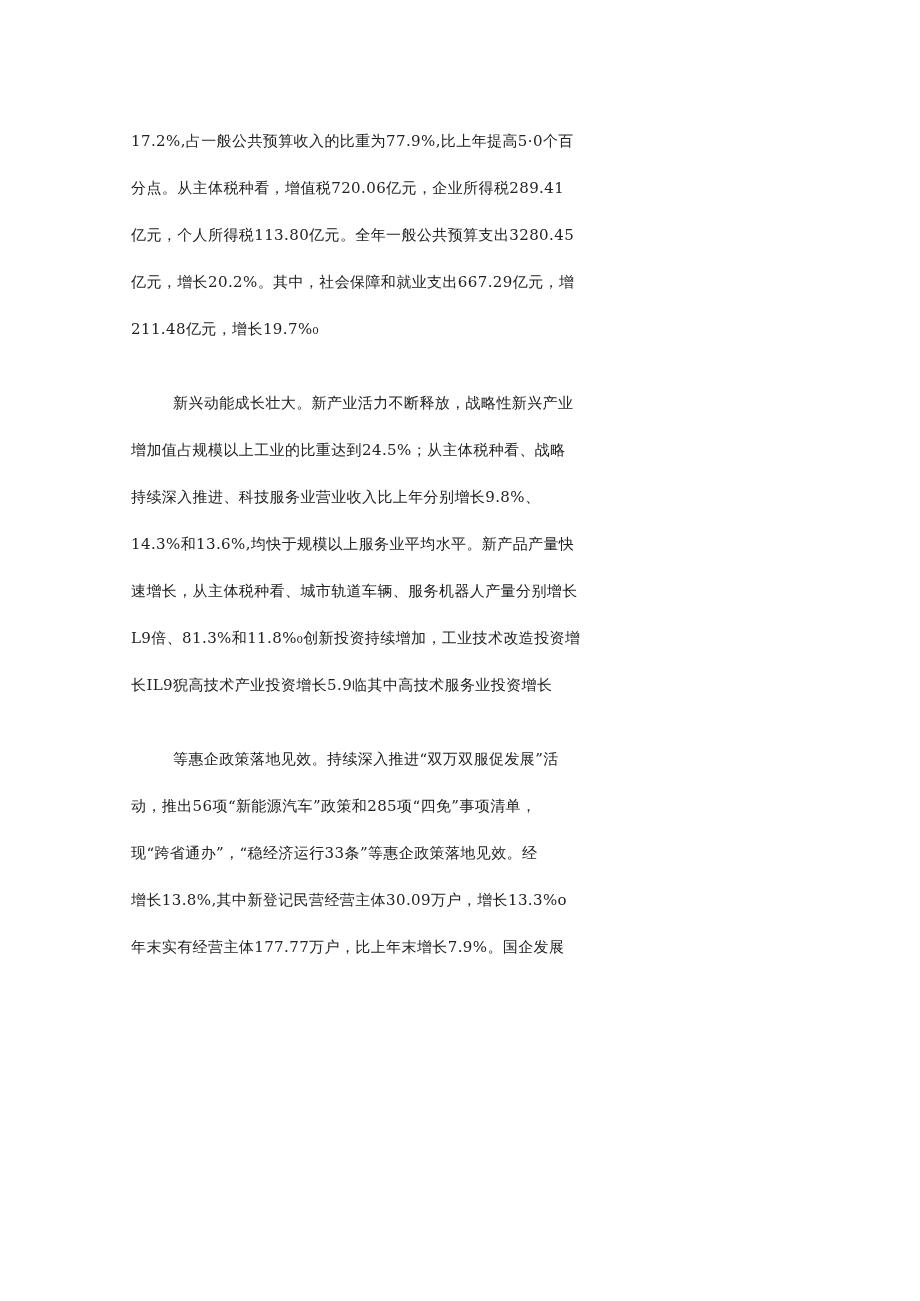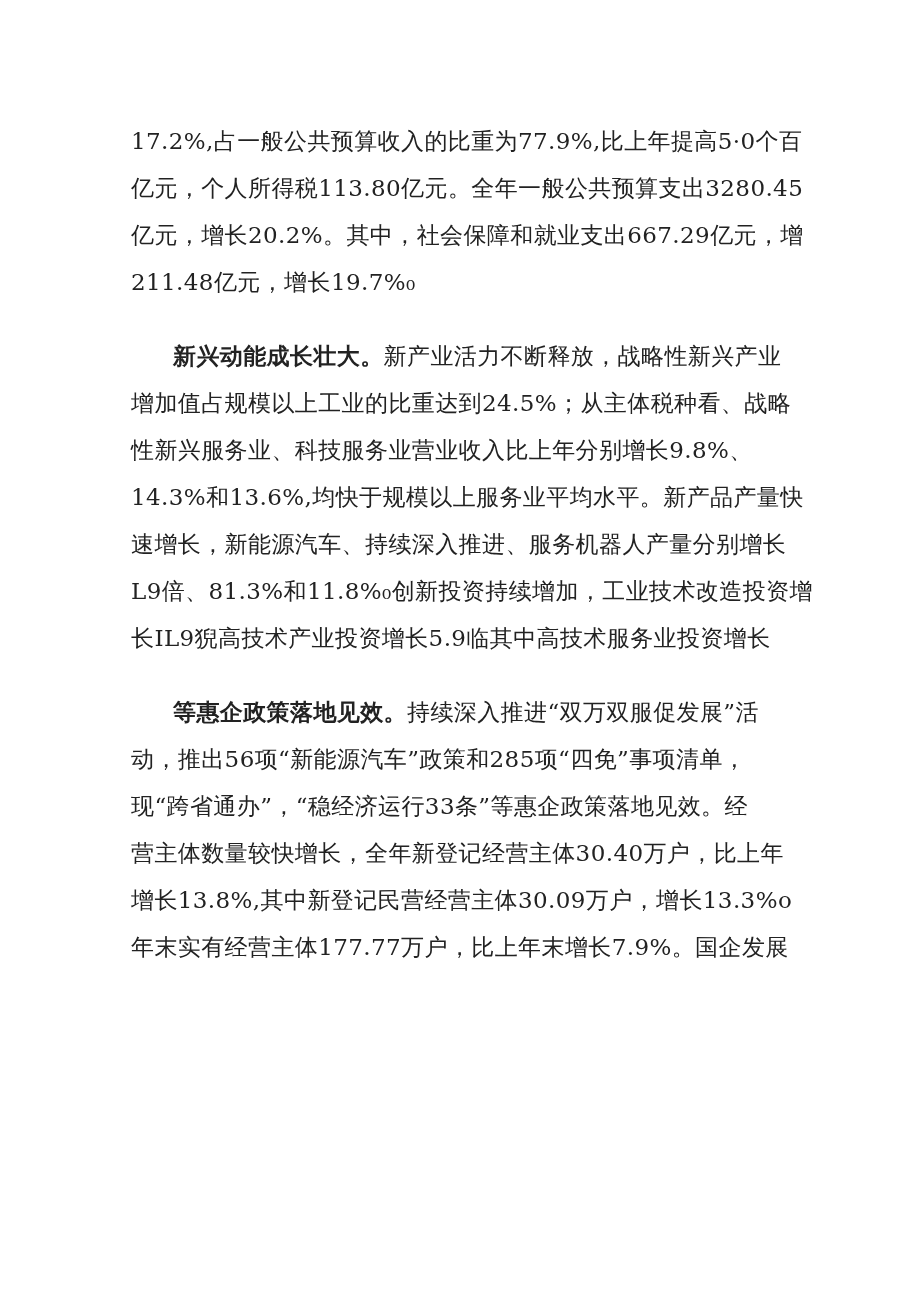--- a/index.html
+++ b/index.html
@@ -1,48 +1,48 @@
 <!DOCTYPE html>
 <html><head>
 <meta charset="utf-8">
 <style>
   html, body { margin: 0; padding: 0; background: #ffffff; }
   body { width: 920px; height: 1301px; position: relative; overflow: hidden;
          font-family: "DejaVu Serif", "Liberation Serif", serif; color: #222; }
   .page { position: absolute; left: 131px; top: 118px; width: 660px; }
-  .para { margin: 0 0 27px 0; font-size: 23px; line-height: 47px;
+  .para { margin: 0 0 27px 0; font-size: 15px; line-height: 47px;
           letter-spacing: 0.4px; text-align: justify; text-justify: inter-ideograph; }
   .para .line { display: block; white-space: nowrap; }
   .para .line.first { text-indent: 42px; }
-  .lead { font-weight: bold; font-family: "DejaVu Sans", "Liberation Sans", sans-serif; }
+  .lead { font-weight: normal; font-family: "DejaVu Sans", "Liberation Sans", sans-serif; }
 </style>
 </head>
 <body>
 
 <div class="page">
 
   <p class="para">
     <span class="line">17.2%,占一般公共预算收入的比重为77.9%,比上年提高5·0个百</span>
+    <span class="line">分点。从主体税种看，增值税720.06亿元，企业所得税289.41</span>
     <span class="line">亿元，个人所得税113.80亿元。全年一般公共预算支出3280.45</span>
     <span class="line">亿元，增长20.2%。其中，社会保障和就业支出667.29亿元，增</span>
     <span class="line">211.48亿元，增长19.7%₀</span>
   </p>
 
   <p class="para">
     <span class="line first"><span class="lead">新兴动能成长壮大。</span><span>新产业活力不断释放，战略性新兴产业</span></span>
     <span class="line">增加值占规模以上工业的比重达到24.5%；从主体税种看、战略</span>
-    <span class="line">性新兴服务业、科技服务业营业收入比上年分别增长9.8%、</span>
+    <span class="line">持续深入推进、科技服务业营业收入比上年分别增长9.8%、</span>
     <span class="line">14.3%和13.6%,均快于规模以上服务业平均水平。新产品产量快</span>
-    <span class="line">速增长，新能源汽车、持续深入推进、服务机器人产量分别增长</span>
+    <span class="line">速增长，从主体税种看、城市轨道车辆、服务机器人产量分别增长</span>
     <span class="line">L9倍、81.3%和11.8%₀创新投资持续增加，工业技术改造投资增</span>
     <span class="line">长IL9猊高技术产业投资增长5.9临其中高技术服务业投资增长</span>
   </p>
 
   <p class="para">
     <span class="line first"><span class="lead">等惠企政策落地见效。</span><span>持续深入推进“双万双服促发展”活</span></span>
     <span class="line">动，推出56项“新能源汽车”政策和285项“四免”事项清单，</span>
     <span class="line">现“跨省通办”，“稳经济运行33条”等惠企政策落地见效。经</span>
-    <span class="line">营主体数量较快增长，全年新登记经营主体30.40万户，比上年</span>
     <span class="line">增长13.8%,其中新登记民营经营主体30.09万户，增长13.3%o</span>
     <span class="line">年末实有经营主体177.77万户，比上年末增长7.9%。国企发展</span>
   </p>
 
 </div>
 
 </body></html>

